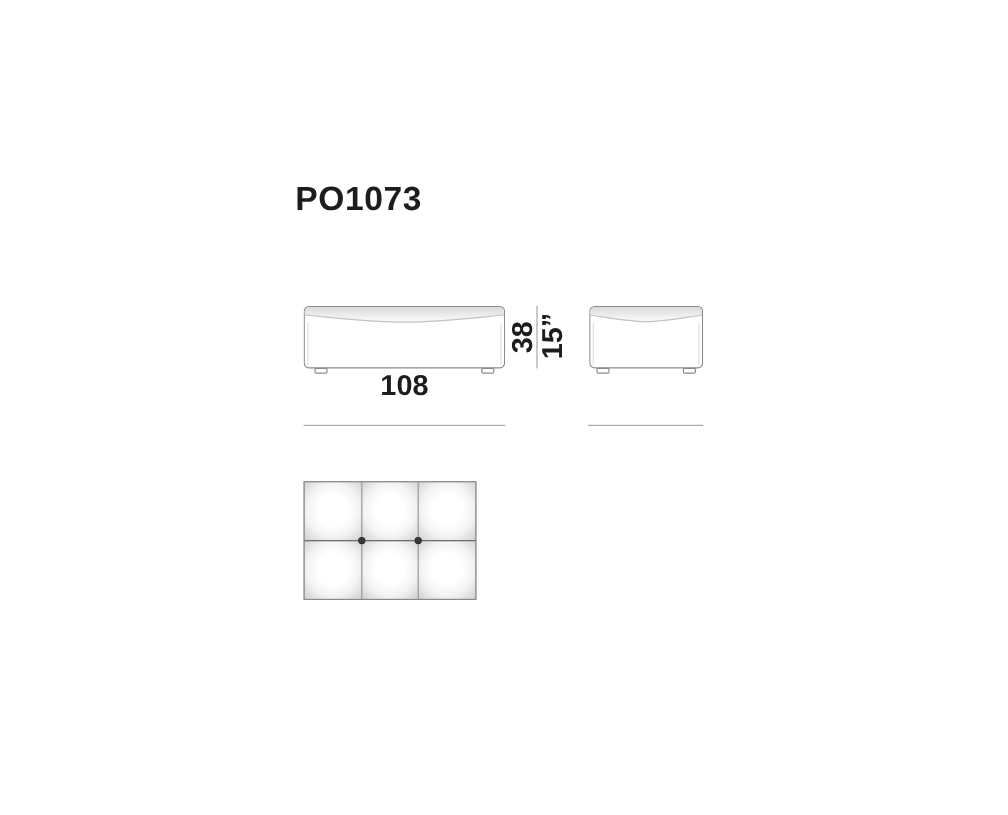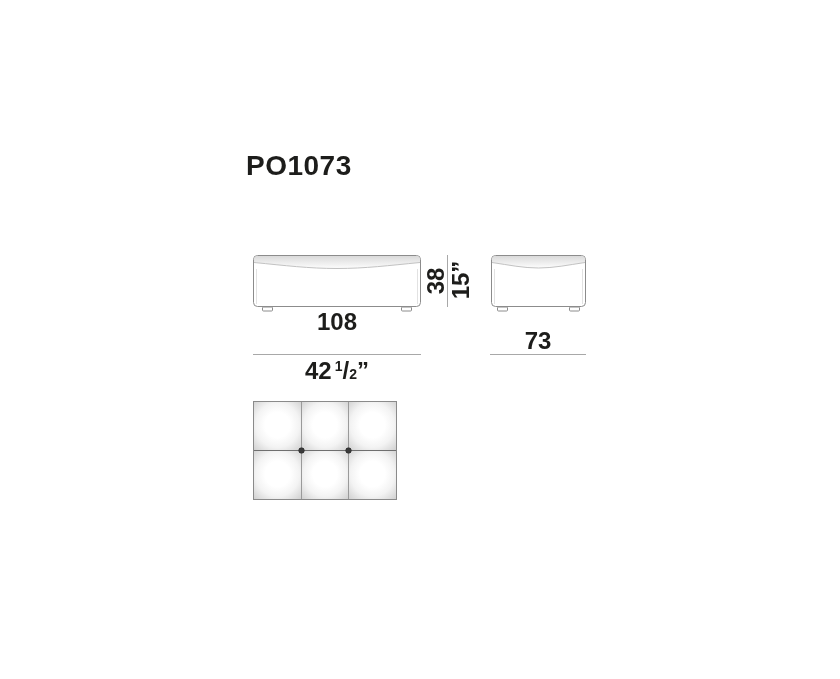--- a/index.html
+++ b/index.html
@@ -105,23 +105,21 @@
     <rect x="6.5" y="52" width="10" height="4" rx="1" fill="#ffffff" stroke="#8c8c8c"></rect>
     <rect x="78.5" y="52" width="10" height="4" rx="1" fill="#ffffff" stroke="#8c8c8c"></rect>
   </svg>
 
   <div class="abs dim-line-v"></div>
   <div class="abs vlabel vlabel-cm">38</div>
   <div class="abs vlabel vlabel-in">15”</div>
 
   <div class="abs dim-num dim-cm-front">108</div>
   <div class="abs dim-line-h dim-line-front"></div>
-  <div class="abs dim-num dim-in-front"><span>42</span><span class="frac"><sup>1</sup><span>/</span><sub>2</sub></span><span>”</span></div>
 
-  <div class="abs dim-num dim-cm-side">73</div>
   <div class="abs dim-line-h dim-line-side"></div>
 
   <div class="abs top-view">
     <div class="cushion-cell"></div>
     <div class="cushion-cell"></div>
     <div class="cushion-cell"></div>
     <div class="cushion-cell"></div>
     <div class="cushion-cell"></div>
     <div class="cushion-cell"></div>
     <div class="top-view-inner">

